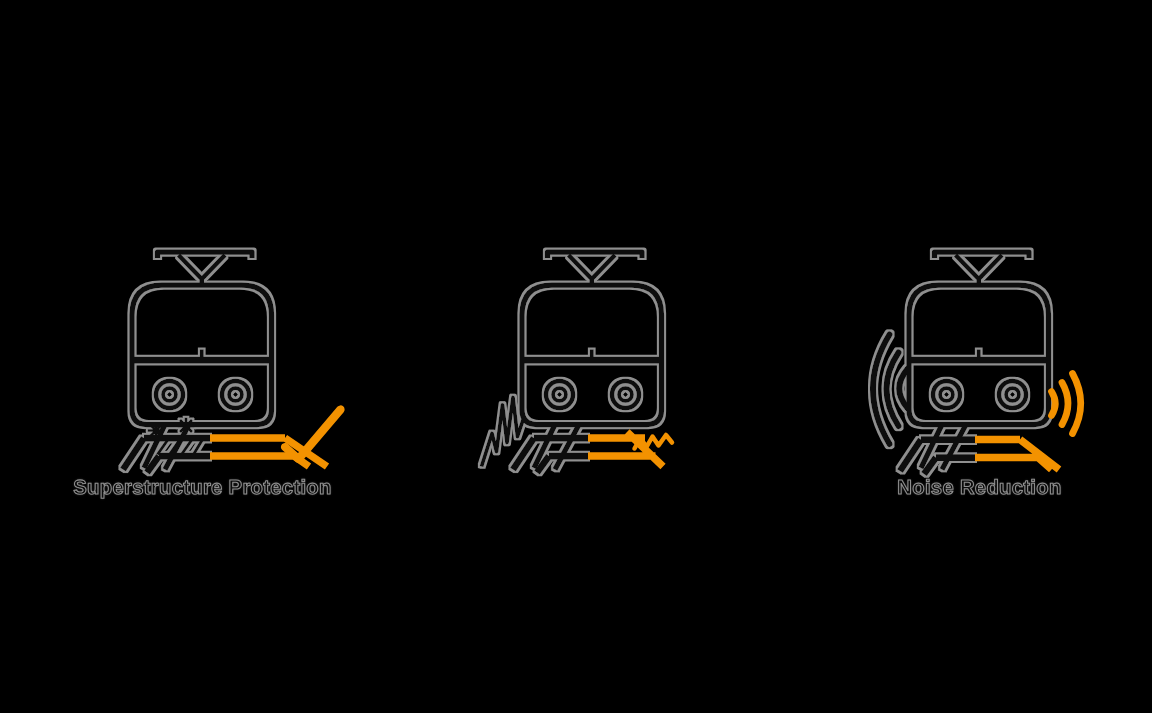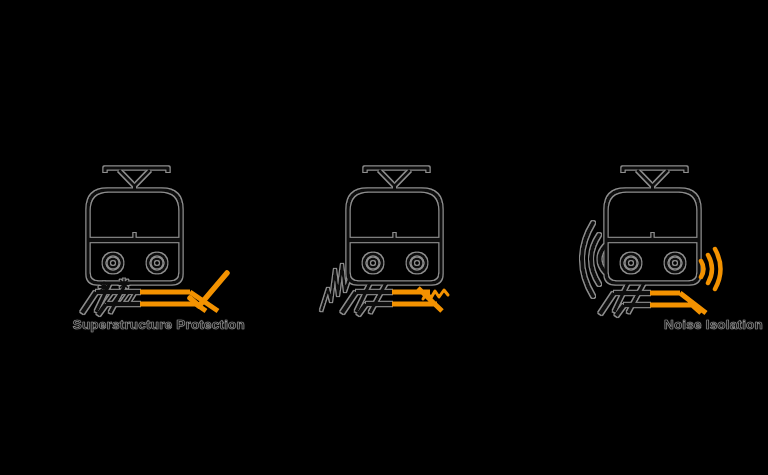--- a/index.html
+++ b/index.html
@@ -18,21 +18,21 @@
     overflow:hidden;
     font-family:"Liberation Sans", sans-serif;
   }
   svg{position:absolute;left:0;top:0;}
   .blackart{stroke:var(--ink);fill:none;stroke-linejoin:round;}
   .orangeart{stroke:var(--orange);fill:none;stroke-linejoin:round;}
   .feature-label{
     position:absolute;
     top:317px;
     width:220px;
-    text-align:right;
+    text-align:center;
     font-size:13.5px;
     font-weight:bold;
     letter-spacing:0.2px;
     color:var(--label);
     -webkit-text-stroke:0.7px var(--halo);
     text-shadow:0 0 1.5px rgba(143,143,143,0.65);
     white-space:nowrap;
   }
   .label-1{left:25px;}
   .label-2{left:285px;}
@@ -139,15 +139,15 @@
           <path d="M650 293 L680 293 M650 305 L692 305 M680 293 L706 313 M692 305 L701 313" stroke-width="5"></path>
         </g>
         <g>
           <path d="M701 261 Q706 269 701 277 M708 255 Q716 269 708 283 M715 249 Q726 269 715 289" stroke-width="4.5" stroke-linecap="round"></path>
         </g>
       </g>
     </g>
   </svg>
 
   <div class="feature-label label-1">Superstructure Protection</div>
-  <div class="feature-label label-3">Noise Isolation</div>
+  <div class="feature-label label-3">Noise Reduction</div>
 
 </div>
 
 </body></html>

